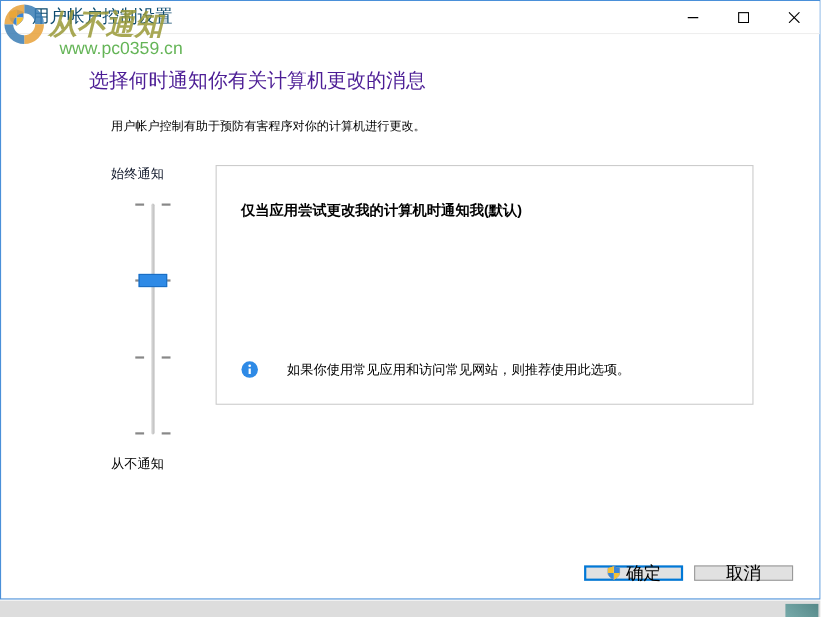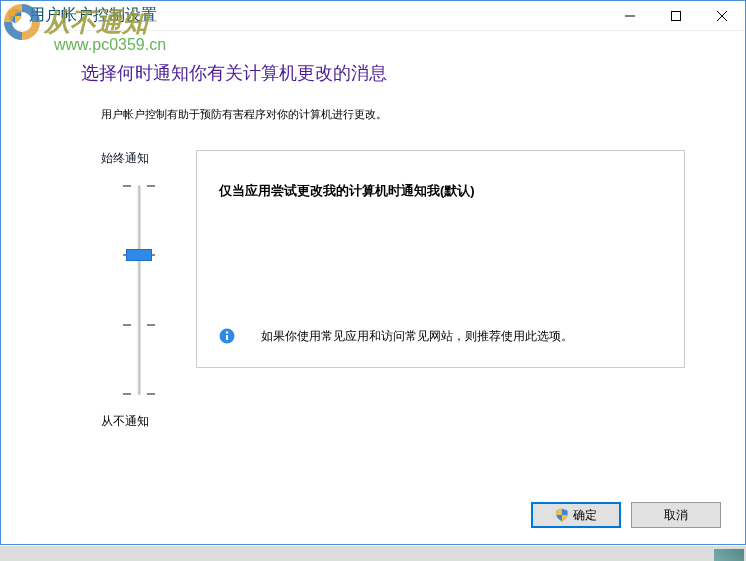--- a/index.html
+++ b/index.html
@@ -38,21 +38,21 @@
     .panel { flex: 1; border: 1px solid #ccc; padding: 31px 22px; height: 218px; position: relative; }
     .panel-title { font-size: 13px; font-weight: bold; margin-bottom: 22px; }
     .panel-bullet { display: flex; align-items: flex-start; gap: 14px; margin-left: 10px; }
     .bullet-dot { width: 5px; height: 5px; background: #000; border-radius: 50%; margin-top: 6px; flex-shrink: 0; }
     .panel-line { font-size: 12px; }
     .panel-footer { position: absolute; bottom: 22px; left: 22px; right: 22px; display: flex; gap: 26px; align-items: flex-start; }
     .info-icon { width: 16px; height: 16px; flex-shrink: 0; margin-top: 1px; }
     .rec-text { font-size: 12px; line-height: 1.5; }
     
     .buttons { position: absolute; bottom: 16px; right: 24px; display: flex; gap: 10px; }
-    .btn { min-width: 90px; height: 26px; border: 1px solid #999; background: #e1e1e1; font-size: 12px; display: flex; align-items: center; justify-content: center; gap: 4px; cursor: pointer; padding: 0 12px; }
+    .btn { min-width: 90px; height: 14px; border: 1px solid #999; background: #e1e1e1; font-size: 16px; display: flex; align-items: center; justify-content: center; gap: 4px; cursor: pointer; padding: 0 12px; }
     .btn.primary { border: 2px solid #0078d7; }
     .shield-icon { width: 14px; height: 14px; }
     
     .taskbar-hint { position: absolute; bottom: 0; left: 0; right: 0; height: 15px; background: #ddd; font-size: 10px; overflow: hidden; white-space: nowrap; color: #333; }
     .taskbar-hint::after { content: ""; position: absolute; right: 2px; bottom: 0; width: 30px; height: 12px; background: linear-gradient(45deg, #7aa, #588); }
   </style>
 </head>
 <body>
 
 <div class="watermark">

